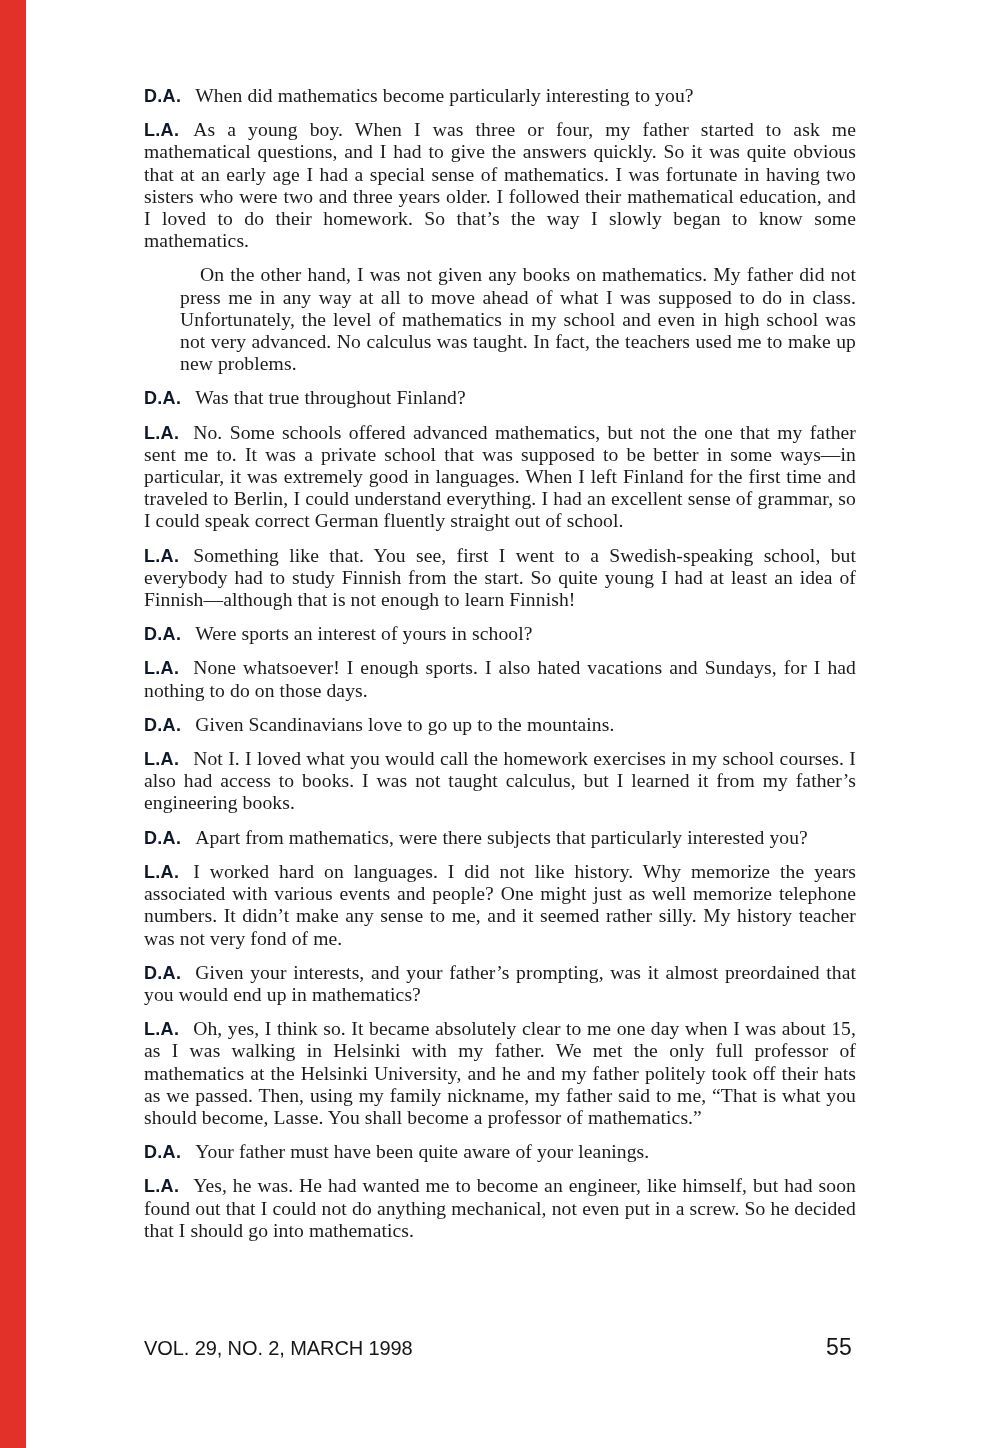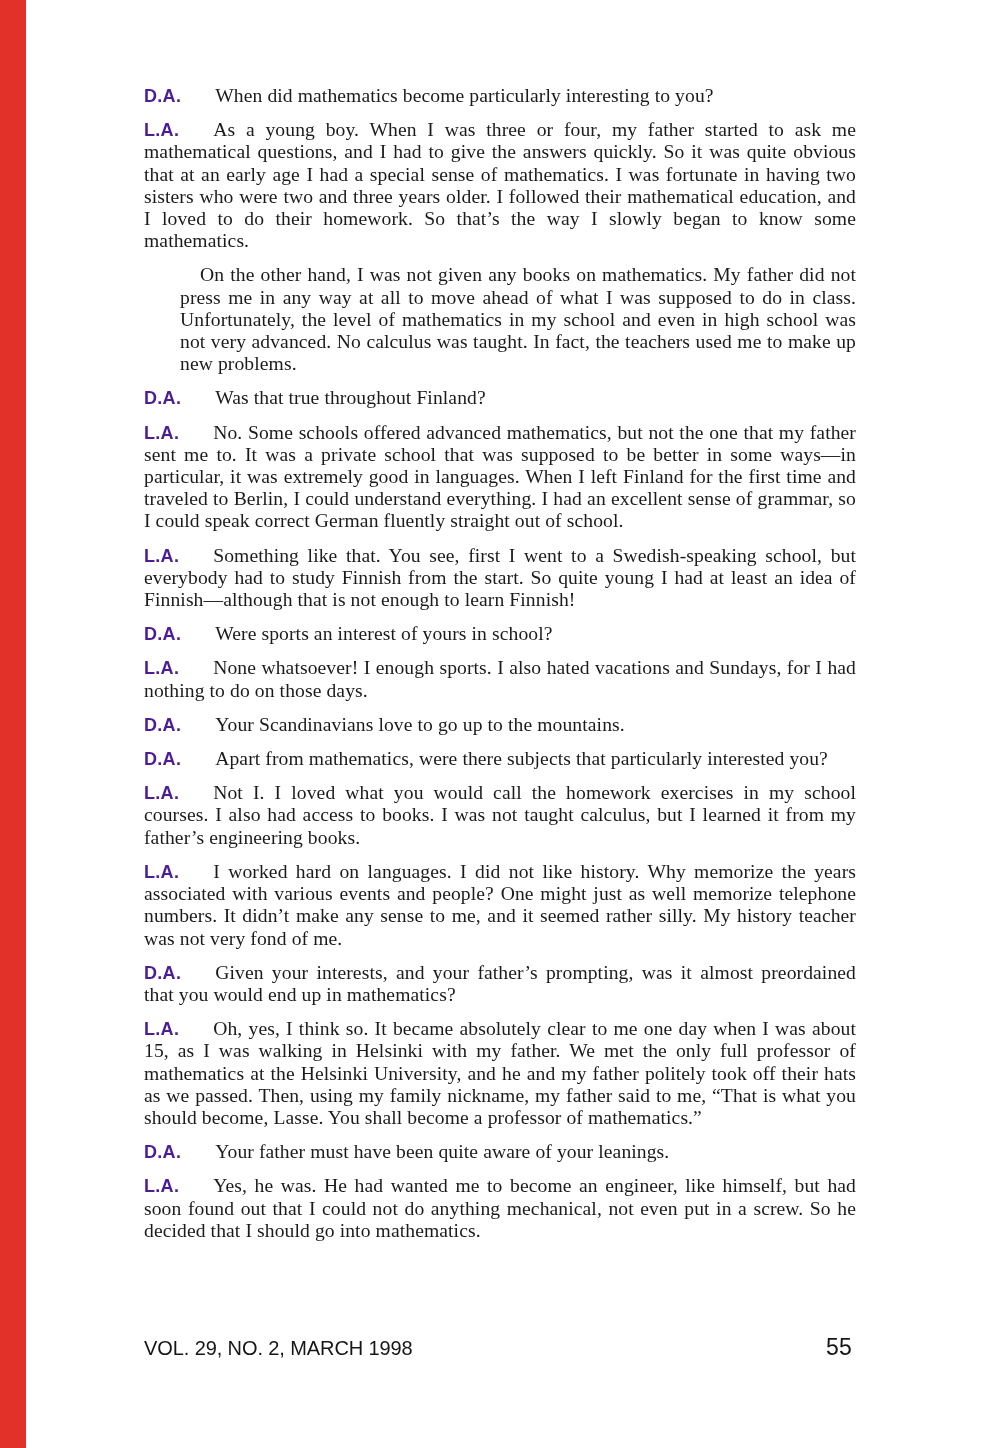--- a/index.html
+++ b/index.html
@@ -26,22 +26,22 @@
     text-align: justify;
     letter-spacing: 0.1px;
   }
   p.qa + p.qa { margin-top: 12px; }
   p.qa.cont { margin-top: 2px; text-indent: 20px; margin-left: 36px; }
   .speaker {
     font-family: "Liberation Sans", sans-serif;
     font-weight: bold;
     font-size: 18px;
     letter-spacing: 0.3px;
-    color: #4c1d95;
-    margin-right: 34px;
+    color: #0f172a;
+    margin-right: 14px;
   }
   footer.pagefoot {
     position: absolute; left: 144px; top: 1334px; width: 708px;
     display: flex; justify-content: space-between; align-items: baseline;
     font-family: "Liberation Sans", sans-serif;
     color: #161616;
   }
   .vol {
     font-size: 20px;
     letter-spacing: -0.1px;
@@ -58,23 +58,23 @@
 
 <main class="body">
     <p class="qa"><span class="speaker">D.A.</span><span class="speech">When did mathematics become particularly interesting to you?</span></p>
     <p class="qa"><span class="speaker">L.A.</span><span class="speech">As a young boy. When I was three or four, my father started to ask me mathematical questions, and I had to give the answers quickly. So it was quite obvious that at an early age I had a special sense of mathematics. I was fortunate in having two sisters who were two and three years older. I followed their mathematical education, and I loved to do their homework. So that’s the way I slowly began to know some mathematics.</span></p>
     <p class="qa cont"><span class="speech">On the other hand, I was not given any books on mathematics. My father did not press me in any way at all to move ahead of what I was supposed to do in class. Unfortunately, the level of mathematics in my school and even in high school was not very advanced. No calculus was taught. In fact, the teachers used me to make up new problems.</span></p>
     <p class="qa"><span class="speaker">D.A.</span><span class="speech">Was that true throughout Finland?</span></p>
     <p class="qa"><span class="speaker">L.A.</span><span class="speech">No. Some schools offered advanced mathematics, but not the one that my father sent me to. It was a private school that was supposed to be better in some ways—in particular, it was extremely good in languages. When I left Finland for the first time and traveled to Berlin, I could understand everything. I had an excellent sense of grammar, so I could speak correct German fluently straight out of school.</span></p>
     <p class="qa"><span class="speaker">L.A.</span><span class="speech">Something like that. You see, first I went to a Swedish-speaking school, but everybody had to study Finnish from the start. So quite young I had at least an idea of Finnish—although that is not enough to learn Finnish!</span></p>
     <p class="qa"><span class="speaker">D.A.</span><span class="speech">Were sports an interest of yours in school?</span></p>
     <p class="qa"><span class="speaker">L.A.</span><span class="speech">None whatsoever! I enough sports. I also hated vacations and Sundays, for I had nothing to do on those days.</span></p>
-    <p class="qa"><span class="speaker">D.A.</span><span class="speech">Your Scandinavians love to go up to the mountains.</span></p>
+    <p class="qa"><span class="speaker">D.A.</span><span class="speech">Given Scandinavians love to go up to the mountains.</span></p>
+    <p class="qa"><span class="speaker">L.A.</span><span class="speech">Not I. I loved what you would call the homework exercises in my school courses. I also had access to books. I was not taught calculus, but I learned it from my father’s engineering books.</span></p>
     <p class="qa"><span class="speaker">D.A.</span><span class="speech">Apart from mathematics, were there subjects that particularly interested you?</span></p>
-    <p class="qa"><span class="speaker">L.A.</span><span class="speech">Not I. I loved what you would call the homework exercises in my school courses. I also had access to books. I was not taught calculus, but I learned it from my father’s engineering books.</span></p>
     <p class="qa"><span class="speaker">L.A.</span><span class="speech">I worked hard on languages. I did not like history. Why memorize the years associated with various events and people? One might just as well memorize telephone numbers. It didn’t make any sense to me, and it seemed rather silly. My history teacher was not very fond of me.</span></p>
     <p class="qa"><span class="speaker">D.A.</span><span class="speech">Given your interests, and your father’s prompting, was it almost preordained that you would end up in mathematics?</span></p>
     <p class="qa"><span class="speaker">L.A.</span><span class="speech">Oh, yes, I think so. It became absolutely clear to me one day when I was about 15, as I was walking in Helsinki with my father. We met the only full professor of mathematics at the Helsinki University, and he and my father politely took off their hats as we passed. Then, using my family nickname, my father said to me, “That is what you should become, Lasse. You shall become a professor of mathematics.”</span></p>
     <p class="qa"><span class="speaker">D.A.</span><span class="speech">Your father must have been quite aware of your leanings.</span></p>
     <p class="qa"><span class="speaker">L.A.</span><span class="speech">Yes, he was. He had wanted me to become an engineer, like himself, but had soon found out that I could not do anything mechanical, not even put in a screw. So he decided that I should go into mathematics.</span></p>
   </main>
 
 <footer class="pagefoot">
   <span class="vol">VOL. 29, NO. 2, MARCH 1998</span>
   <span class="pagenum">55</span>

